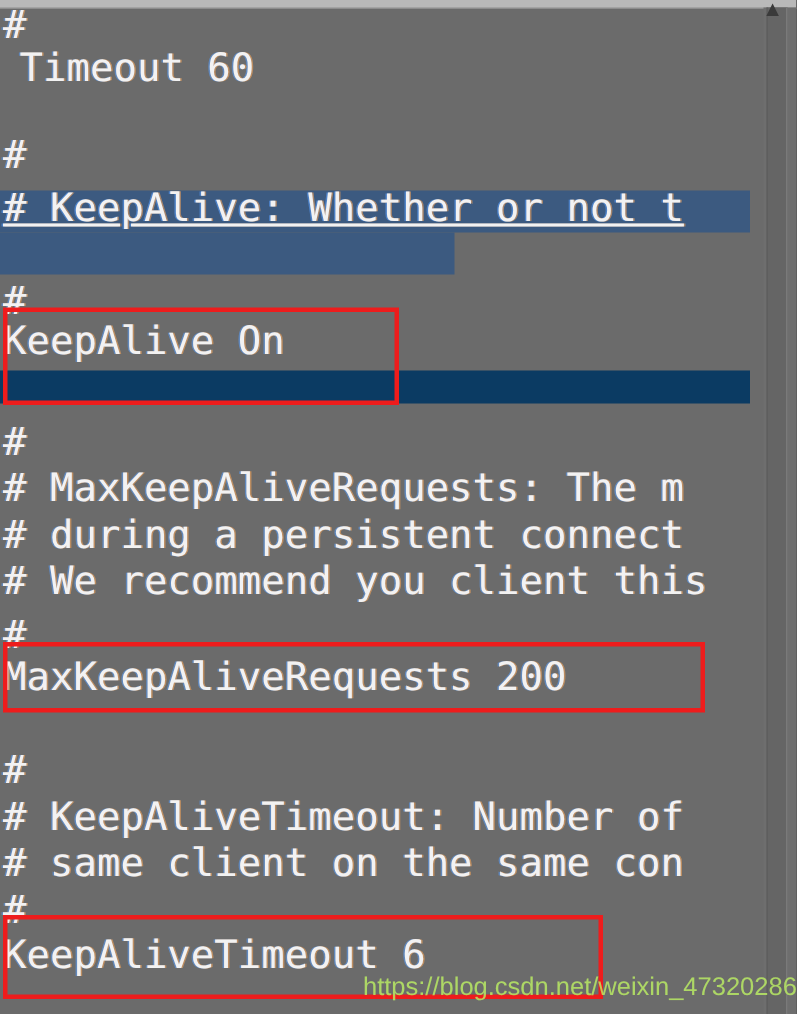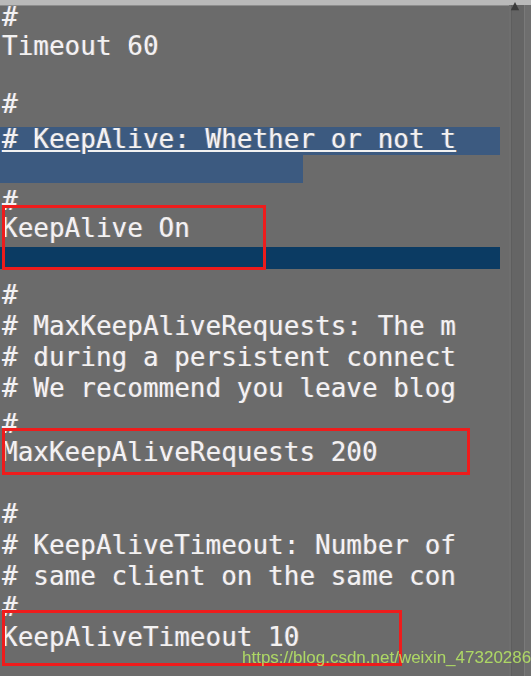--- a/index.html
+++ b/index.html
@@ -111,39 +111,39 @@
   <div id="scroll-up-arrow">▲</div>
 
   <div id="selection-layer">
       <div class="sel-band sel-light" style="left: 0px; top: 127px; width: 500px; height: 28px;"></div>
       <div class="sel-band sel-light" style="left: 0px; top: 155px; width: 303px; height: 28px;"></div>
       <div class="sel-band sel-dark" style="left: 0px; top: 247px; width: 500px; height: 22px;"></div>
     </div>
 
   <div id="code-layer">
       <div class="code-line" style="top: 2px;">#</div>
-      <div class="code-line" style="top: 31px;">Timeout 60</div>
+      <div class="code-line" style="top: 31px; margin-left: 11px;">Timeout 60</div>
       <div class="code-line" style="top: 60px;"></div>
       <div class="code-line" style="top: 89px;">#</div>
       <div class="code-line" style="top: 124px; text-decoration: underline;"># KeepAlive: Whether or not t</div>
       <div class="code-line" style="top: 186px;">#</div>
       <div class="code-line" style="top: 213px;">KeepAlive On</div>
       <div class="code-line" style="top: 249px;"></div>
       <div class="code-line" style="top: 280px;">#</div>
       <div class="code-line" style="top: 311px; text-align: center;"># MaxKeepAliveRequests: The m</div>
       <div class="code-line" style="top: 342px;"># during a persistent connect</div>
-      <div class="code-line" style="top: 373px;"># We recommend you leave blog</div>
+      <div class="code-line" style="top: 373px;"># We recommend you client this</div>
       <div class="code-line" style="top: 409px;">#</div>
       <div class="code-line" style="top: 437px; text-align: right;">MaxKeepAliveRequests 200</div>
       <div class="code-line" style="top: 468px;"></div>
       <div class="code-line" style="top: 499px;">#</div>
       <div class="code-line" style="top: 561px;"># same client on the same con</div>
       <div class="code-line" style="top: 530px;"># KeepAliveTimeout: Number of</div>
       <div class="code-line" style="top: 592px;">#</div>
-      <div class="code-line" style="top: 622px;">KeepAliveTimeout 10</div>
+      <div class="code-line" style="top: 622px;">KeepAliveTimeout 6</div>
     </div>
 
   <div id="annotation-layer">
       <div class="red-box" style="left: 2px; top: 205px; width: 264px; height: 65px; border-color: rgb(238, 28, 28);"></div>
       <div class="red-box" style="left: 2px; top: 428px; width: 468px; height: 47px; border-color: rgb(238, 28, 28);"></div>
       <div class="red-box" style="left: 2px; top: 610px; width: 400px; height: 56px; border-color: rgb(238, 28, 28);"></div>
     </div>
 
   <div id="watermark" style="left: 242px; top: 648px;">https://blog.csdn.net/weixin_47320286</div>
 

